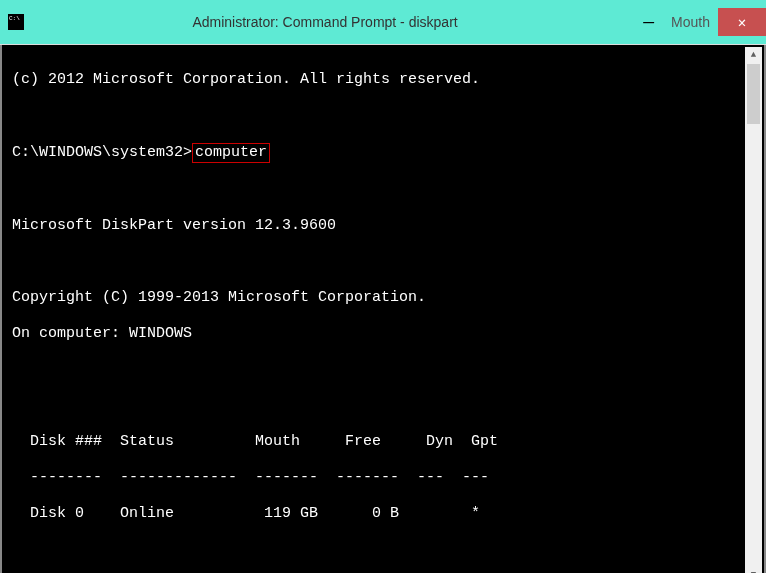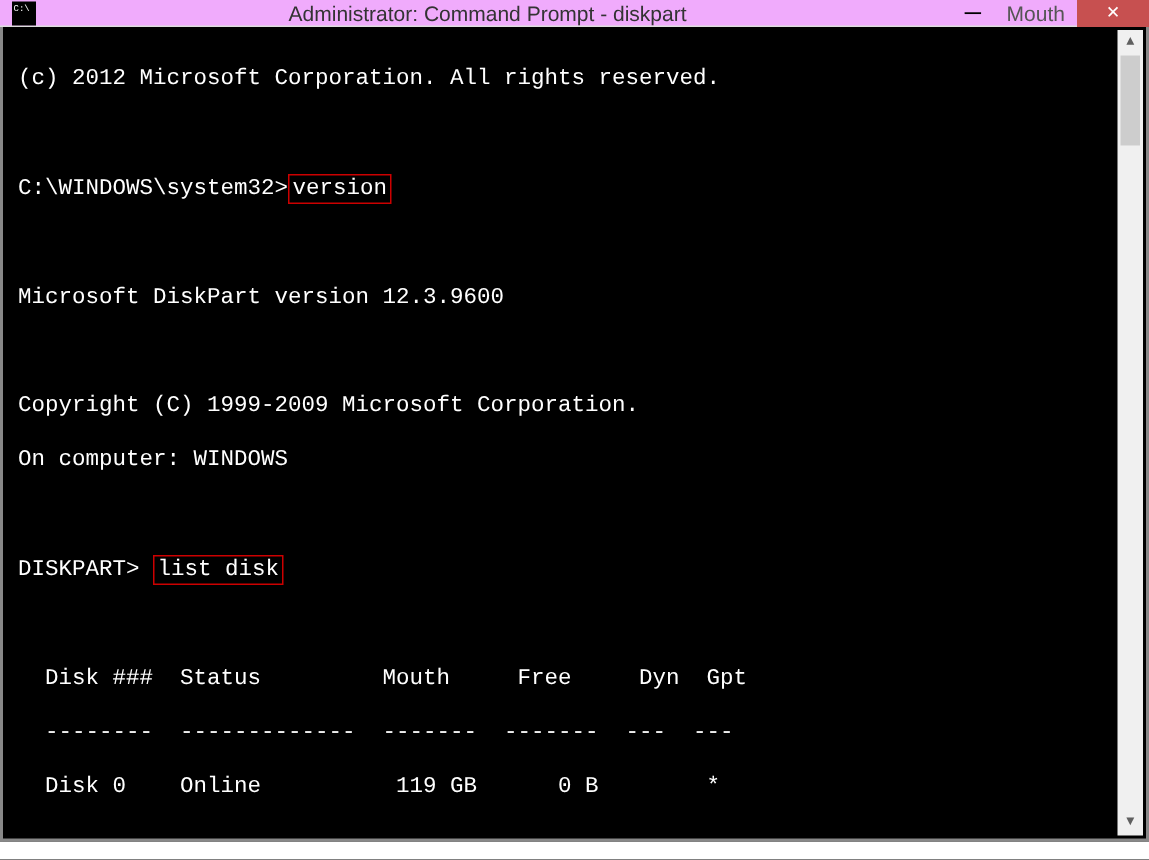--- a/index.html
+++ b/index.html
@@ -4,22 +4,22 @@
   <style>
     * { margin: 0; padding: 0; box-sizing: border-box; }
     body {
       width: 766px;
       height: 573px;
       background: #fff;
       font-family: Consolas, 'Courier New', monospace;
       overflow: hidden;
     }
     .titlebar {
-      height: 18px;
-      background: #f0abfc;
+      height: 45px;
+      background: #5eead4;
       display: flex;
       align-items: center;
       position: relative;
       border-bottom: 1px solid #ddd;
     }
     .app-icon {
       width: 16px;
       height: 16px;
       background: #000;
       margin-left: 8px;
@@ -126,28 +126,27 @@
   <div class="win-controls">
     <div class="win-btn min">—</div>
     <div class="mouth-label">Mouth</div>
     <div class="win-btn close">✕</div>
   </div>
 </div>
 
 <div class="terminal">
 <span class="line">(c) 2012 Microsoft Corporation. All rights reserved.</span>
 <span class="line"> </span>
-<span class="line"><span>C:\WINDOWS\system32&gt;</span><span class="highlight">version</span></span>
+<span class="line"><span>C:\WINDOWS\system32&gt;</span><span class="highlight">computer</span></span>
 <span class="line"> </span>
 <span class="line">Microsoft DiskPart version 12.3.9600</span>
 <span class="line"> </span>
-<span class="line">Copyright (C) 1999-2009 Microsoft Corporation.</span>
+<span class="line">Copyright (C) 1999-2013 Microsoft Corporation.</span>
 <span class="line">On computer: WINDOWS</span>
 <span class="line"> </span>
-<span class="line"><span>DISKPART&gt; </span><span class="highlight">list disk</span></span>
 <span class="line"> </span>
 <span class="line">  Disk ###  Status         Mouth     Free     Dyn  Gpt</span>
 <span class="line">  --------  -------------  -------  -------  ---  ---</span>
 <span class="line">  Disk 0    Online          119 GB      0 B        *</span>
 
 
 
 
 
 

